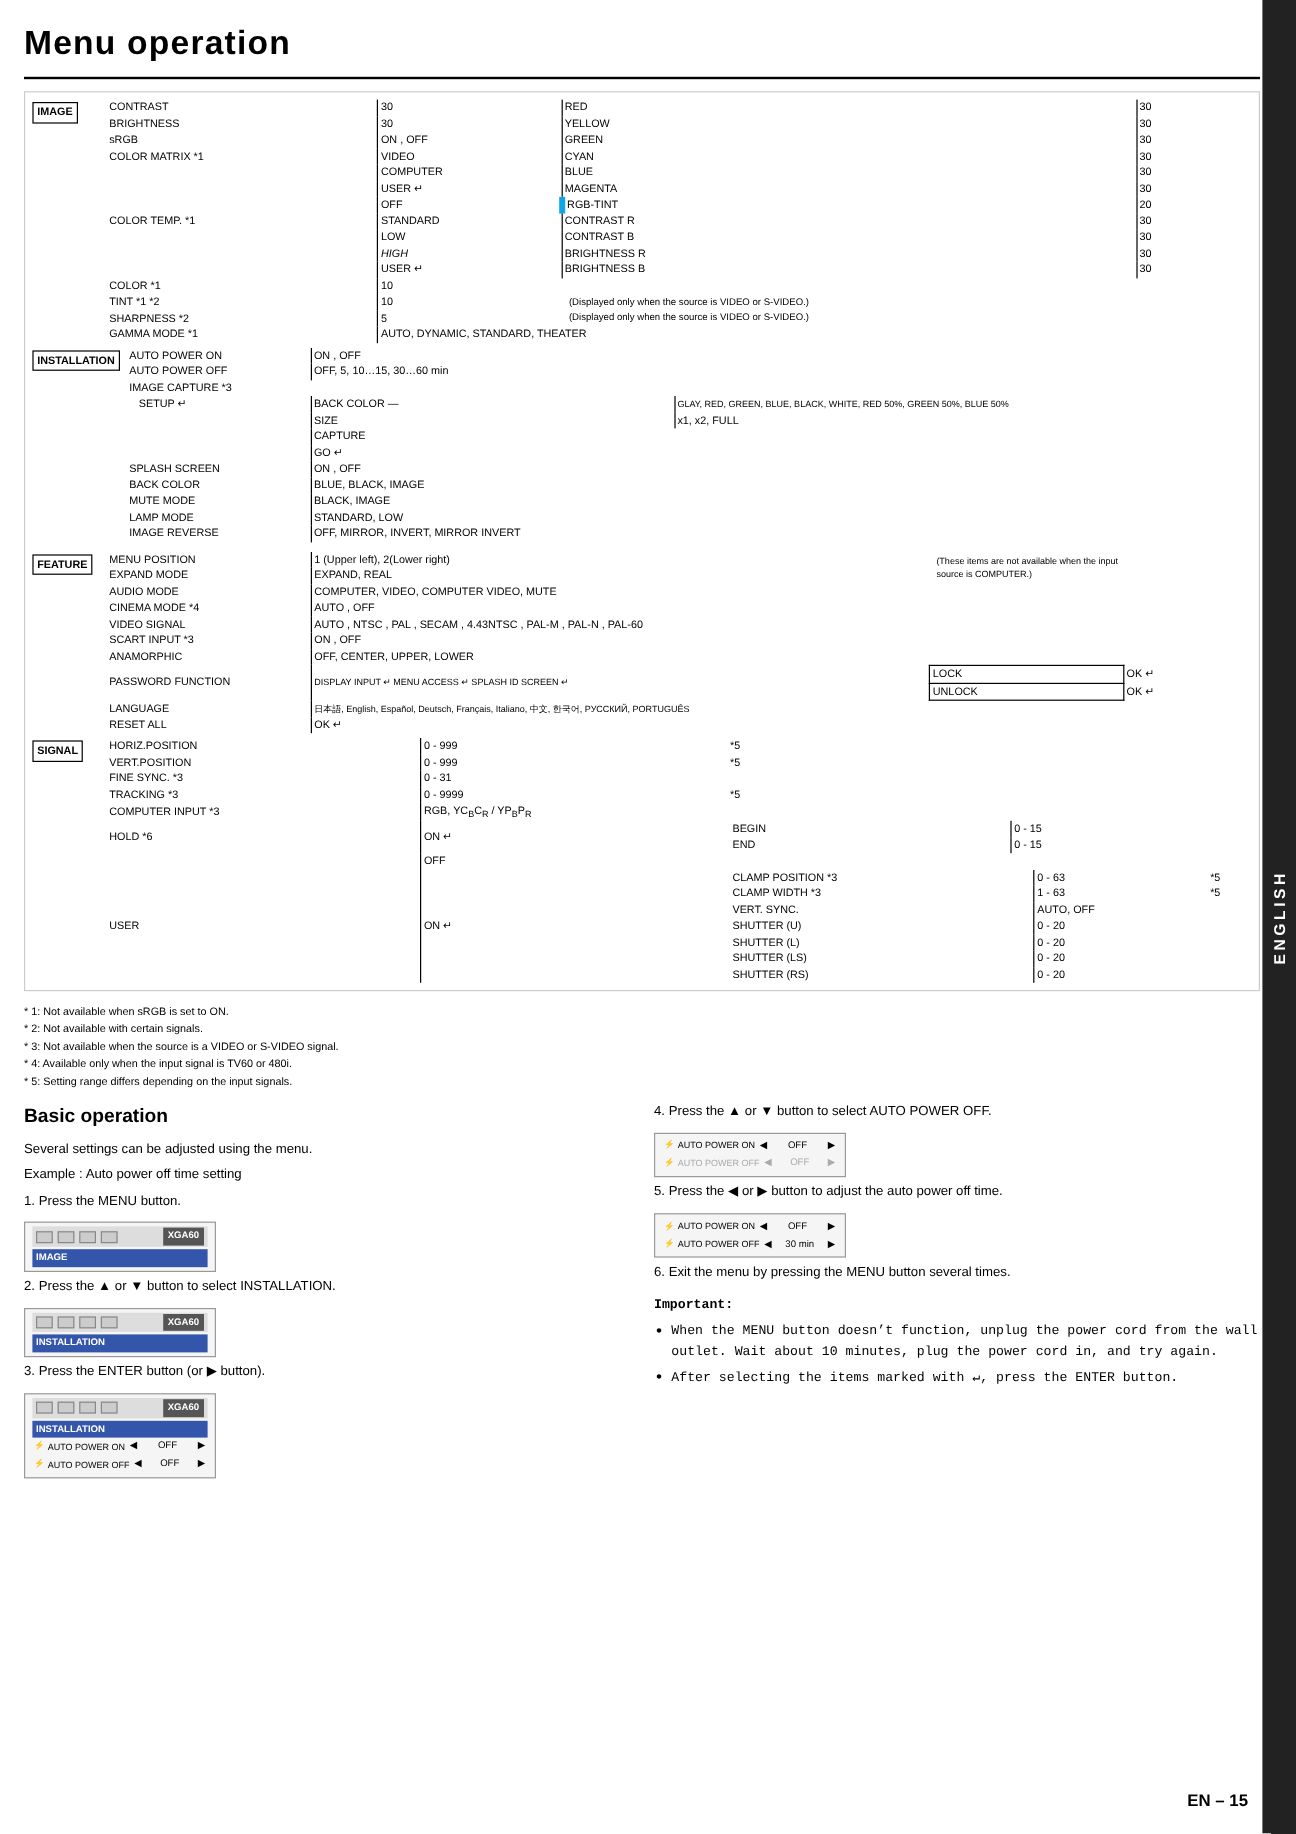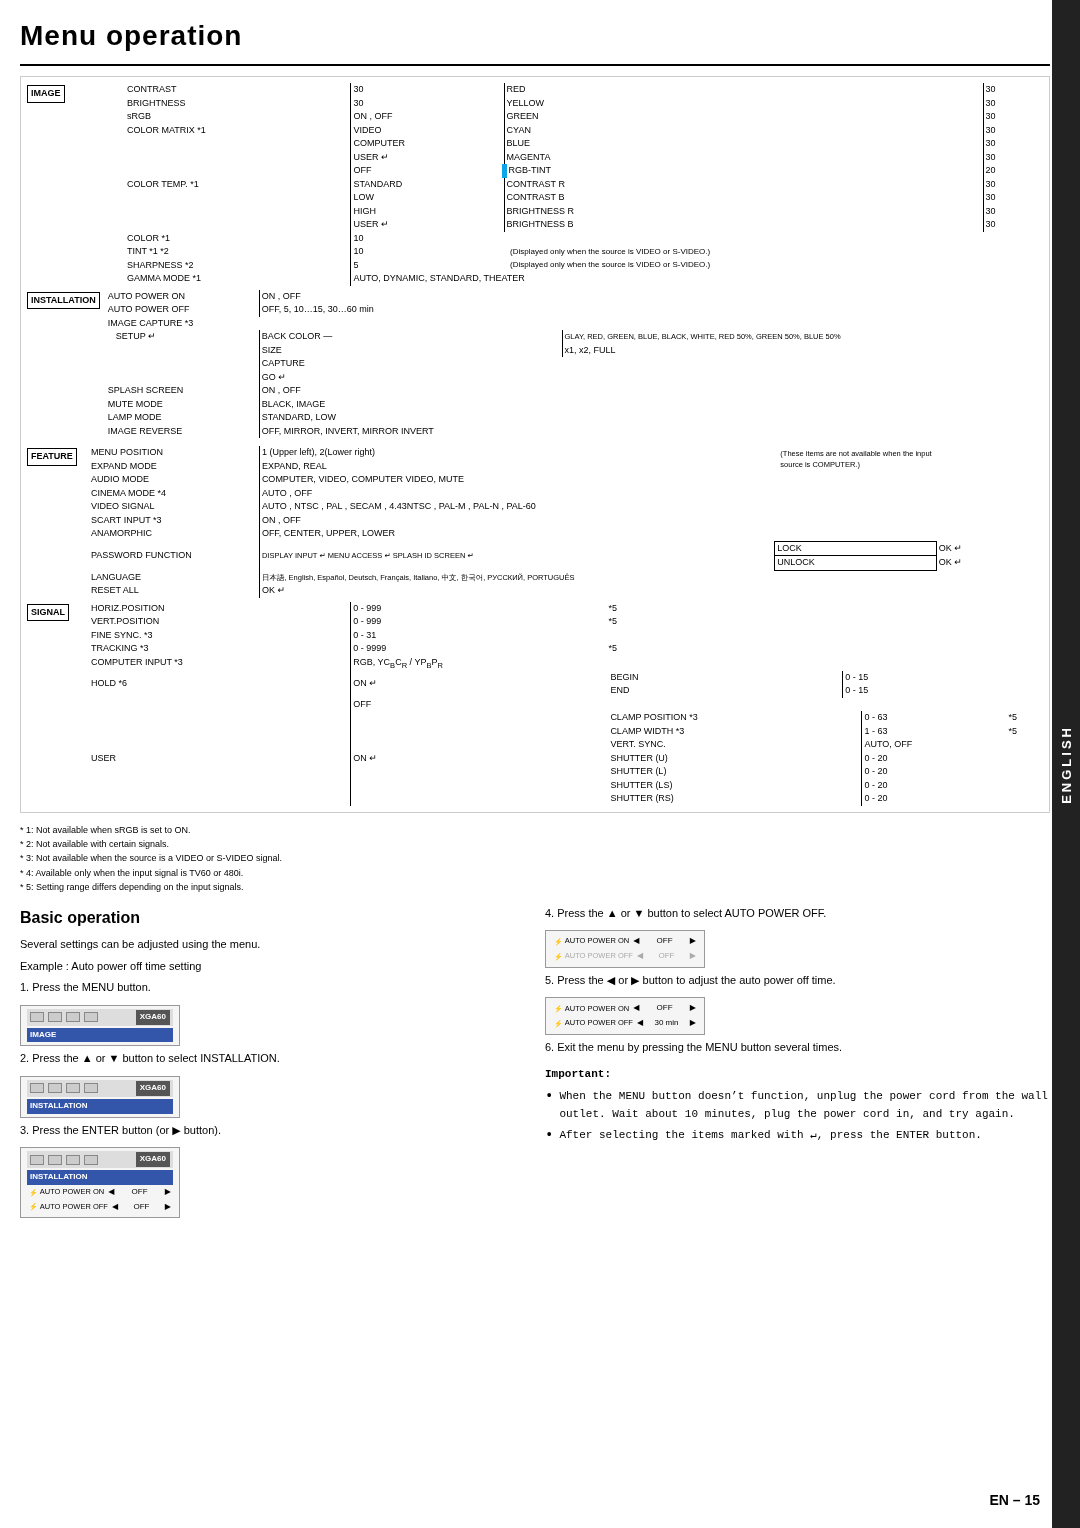--- a/index.html
+++ b/index.html
@@ -206,21 +206,21 @@
   <div class="menu-diagram">
     <div style="font-size:8.5px; line-height:1.5; font-family: Arial, sans-serif;">
 
       <table style="border-collapse:collapse; width:100%; font-size:8px; font-family: Arial, sans-serif;">
         <tbody>
             <tr>
           <td style="width:60px; vertical-align:top; padding-top:2px;">
             <div class="section-label">IMAGE</div>
           </td>
           <td style="vertical-align:top; padding-left:4px;">
-            <table style="border-collapse:collapse; font-size:8px;margin-left:36px;">
+            <table style="border-collapse:collapse; font-size:8px;">
               <tbody>
                     <tr>
                 <td style="padding:0 2px; white-space:nowrap;">CONTRAST</td>
                 <td style="padding:0 2px; border-left:1px solid #000;">30</td>
                 <td style="padding:0 2px; border-left:1px solid #000; white-space:nowrap;">RED</td>
                 <td style="padding:0 2px; border-left:1px solid #000;">30</td>
               </tr>
               <tr>
                 <td style="padding:0 2px;">BRIGHTNESS</td>
                 <td style="padding:0 2px; border-left:1px solid #000;">30</td>
@@ -264,21 +264,21 @@
                 <td style="padding:0 2px; border-left:1px solid #000;">30</td>
               </tr>
               <tr>
                 <td></td>
                 <td style="padding:0 2px; border-left:1px solid #000;">LOW</td>
                 <td style="padding:0 2px; border-left:1px solid #000;">CONTRAST B</td>
                 <td style="padding:0 2px; border-left:1px solid #000;">30</td>
               </tr>
               <tr>
                 <td></td>
-                <td style="padding:0 2px; border-left:1px solid #000;">HIGH</td>
+                <td style="padding:0 2px; border-left:1px solid #000;font-style:italic;">HIGH</td>
                 <td style="padding:0 2px; border-left:1px solid #000; white-space:nowrap;">BRIGHTNESS R</td>
                 <td style="padding:0 2px; border-left:1px solid #000;">30</td>
               </tr>
               <tr>
                 <td></td>
                 <td style="padding:0 2px; border-left:1px solid #000;">USER ↵</td>
                 <td style="padding:0 2px; border-left:1px solid #000; white-space:nowrap;">BRIGHTNESS B</td>
                 <td style="padding:0 2px; border-left:1px solid #000;">30</td>
               </tr>
               <tr>
@@ -352,20 +352,25 @@
                 <td></td>
                 <td style="padding:0 2px; border-left:1px solid #000;">GO ↵</td>
                 <td></td>
               </tr>
               <tr>
                 <td style="padding:0 2px; white-space:nowrap;">SPLASH SCREEN</td>
                 <td style="padding:0 2px; border-left:1px solid #000;">ON , OFF</td>
                 <td></td>
               </tr>
               <tr>
+                <td style="padding:0 2px; white-space:nowrap;">BACK COLOR</td>
+                <td style="padding:0 2px; border-left:1px solid #000; white-space:nowrap;">BLUE, BLACK, IMAGE</td>
+                <td></td>
+              </tr>
+              <tr>
                 <td style="padding:0 2px; white-space:nowrap;">MUTE MODE</td>
                 <td style="padding:0 2px; border-left:1px solid #000; white-space:nowrap;">BLACK, IMAGE</td>
                 <td></td>
               </tr>
               <tr>
                 <td style="padding:0 2px; white-space:nowrap;">LAMP MODE</td>
                 <td style="padding:0 2px; border-left:1px solid #000; white-space:nowrap;">STANDARD, LOW</td>
                 <td></td>
               </tr>
               <tr>

